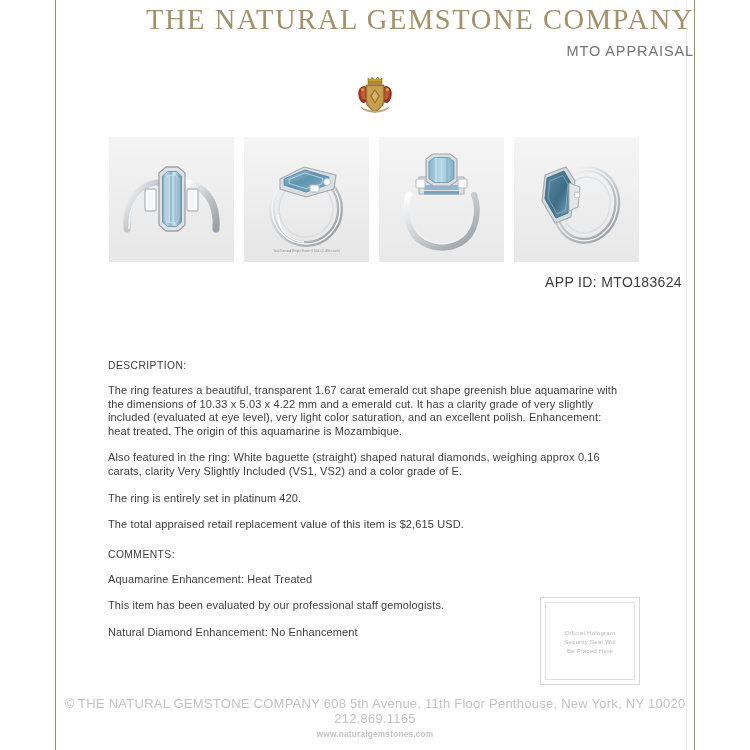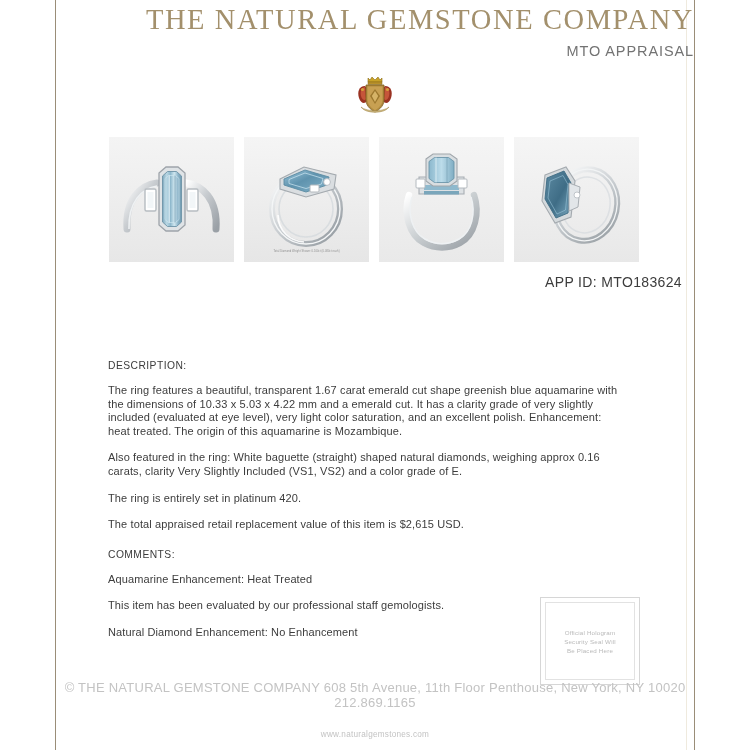--- a/index.html
+++ b/index.html
@@ -163,21 +163,21 @@
   
   .footer {
     position: absolute;
     left: 0;
     right: 0;
     bottom: 11px;
     text-align: center;
     color: #c3c3c3;
   }
   .footer-line1 { font-size: 13px; letter-spacing: 0.25px; }
-  .footer-line2 { font-size: 8.2px; letter-spacing: 0.25px; margin-top: 20px; }
+  .footer-line2 { font-size: 8.2px; letter-spacing: 0.25px; margin-top: 4px; font-weight: bold; }
 </style>
 </head>
 <body>
 
 <div class="frame-rule left"></div>
 <div class="frame-rule right2"></div>
 <div class="frame-rule right"></div>
 
 <div class="page">
 

